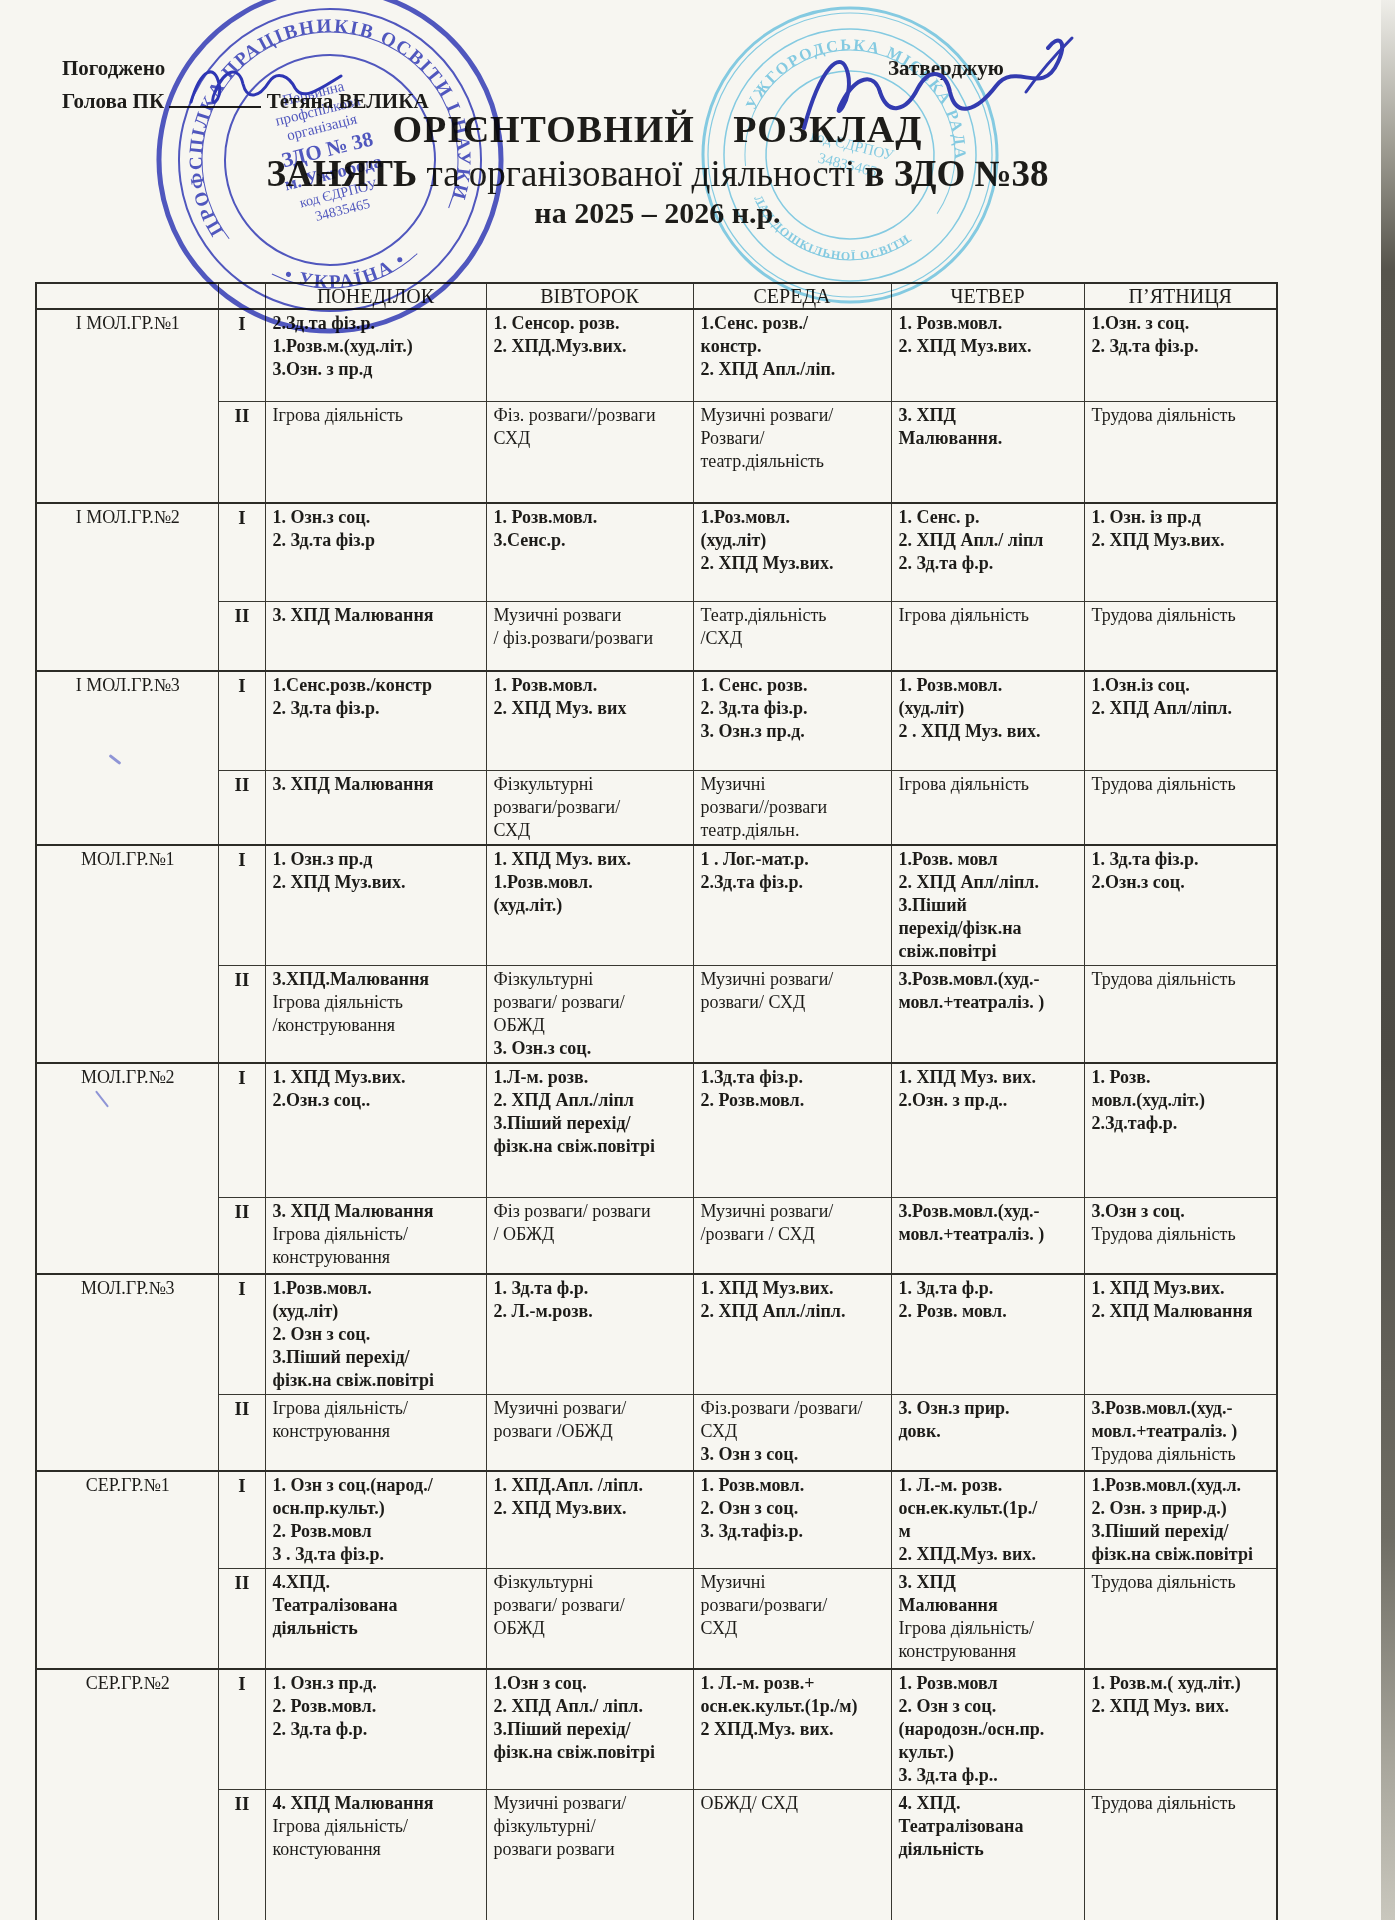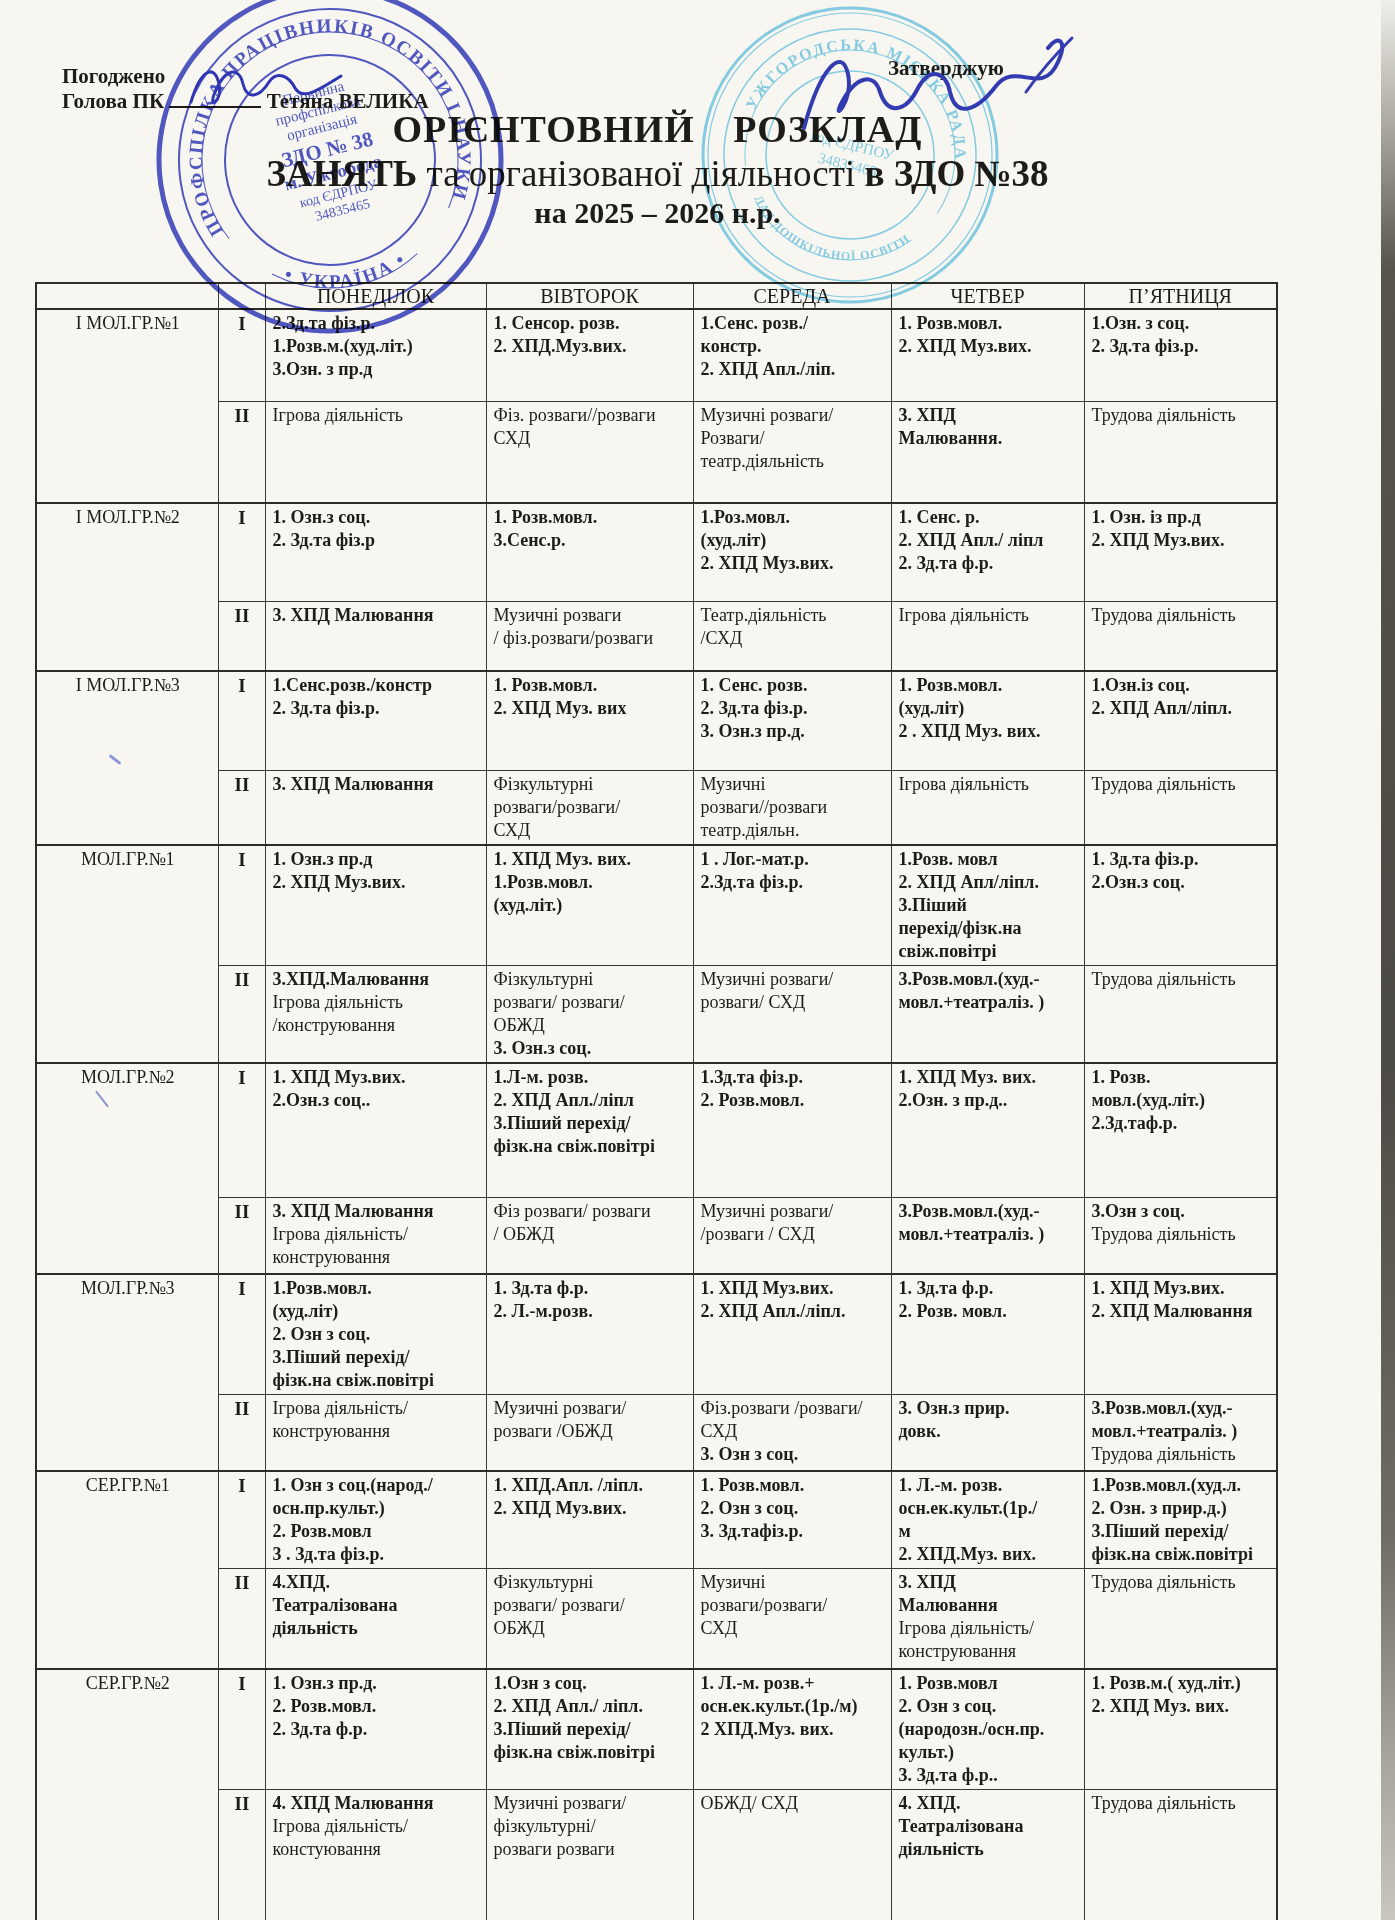--- a/index.html
+++ b/index.html
@@ -42,21 +42,21 @@
 </head>
 <body>
 
 <div class="page">
 
   <div class="scan-edge"></div>
 
   <div class="scan-mark" style="left:108px;top:758px;width:14px;height:3px;transform:rotate(38deg);"></div>
   <div class="scan-mark" style="left:92px;top:1098px;width:20px;height:2px;transform:rotate(52deg);"></div>
 
-  <div class="appr" style="left:62px;top:64px;">Погоджено</div>
+  <div class="appr" style="left:62px;top:56px;">Погоджено</div>
   <div class="appr" style="left:62px;top:88px;">
     <span>Голова ПК</span>
     <span class="sig-line" style="width:92px;"></span>
     <span>Тетяна ВЕЛИКА</span>
   </div>
   <div class="appr" style="left:888px;top:56px;">Затверджую</div>
 
   <div class="title-wrap">
     <div class="t1">ОРІЄНТОВНИЙ  РОЗКЛАД</div>
     <div class="t2">

